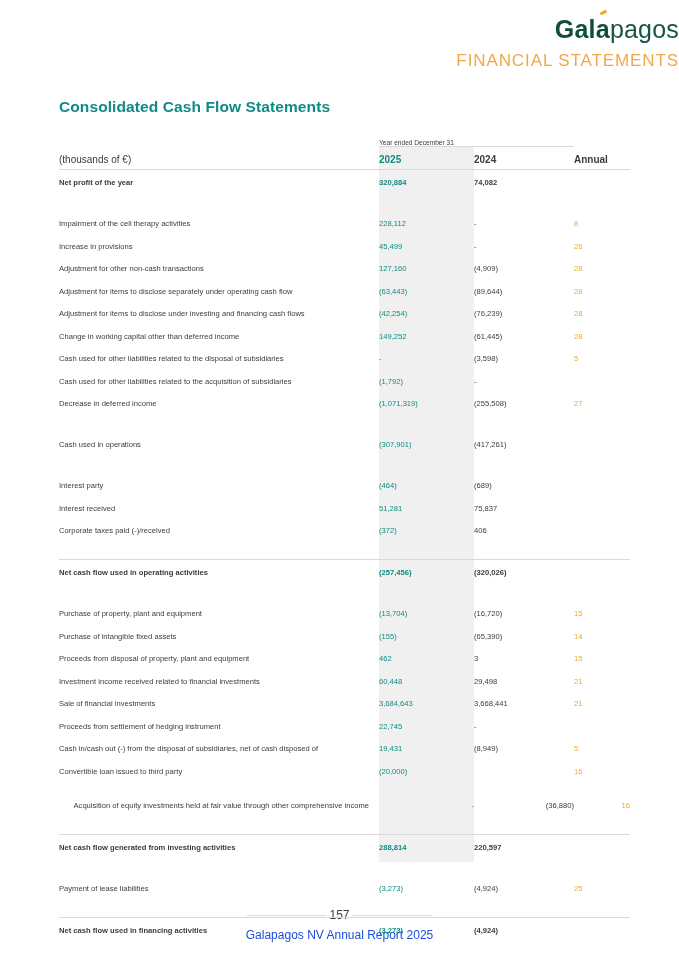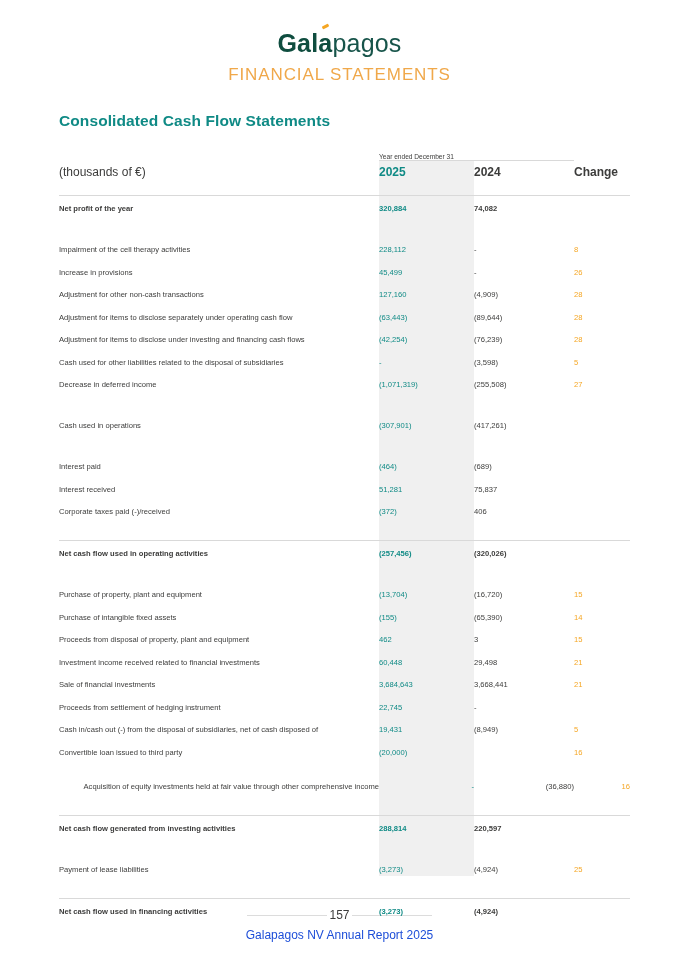--- a/index.html
+++ b/index.html
@@ -11,22 +11,22 @@
     width: 679px;
     height: 960px;
     font-family: "Liberation Sans", sans-serif;
     color: #3c3c3b;
     position: relative;
     overflow: hidden;
   }
 
   
   .page-header {
-    padding-top: 31px;
-    text-align: center;
+    padding-top: 17px;
+    text-align: right;
   }
   .logo {
     font-size: 25px;
     letter-spacing: 0.2px;
     line-height: 1;
     white-space: nowrap;
   }
   .logo .gal {
     font-weight: bold;
     color: #0f4d3f;
@@ -111,41 +111,41 @@
     height: 13px;
     vertical-align: bottom;
     padding-bottom: 3px;
   }
   .hdr-rule {
     border-bottom: 1px solid #d9d9d9;
   }
   tr.colhead td {
     height: 18px;
     vertical-align: bottom;
-    padding-bottom: 16px;
-    font-size: 12px;
+    padding-bottom: 4px;
+    font-size: 10px;
     font-weight: bold;
   }
   tr.colhead td.lbl { font-weight: normal; color: #3c3c3b; }
   .num { text-align: right; padding-right: 2px; }
   .notes { text-align: right; padding-right: 1px; }
 
   .c2025 { color: #0f8a85; margin-top: 34px; }
   .c2024 { color: #3c3c3b; }
   .cnotes { color: #f5a623; }
 
   
   tr.row td {
     height: 18px;
     vertical-align: bottom;
     padding-bottom: 4.5px;
     line-height: 1.28;
   }
   tr.row.tall td { height: 30px; text-align: right; }
-  tr.row td.lbl { }
+  tr.row td.lbl { padding-right: 10px; }
   tr.row.total td { font-weight: bold; }
   tr.row.total td.lbl { font-weight: bold; }
   tr.topline td { border-top: 1px solid #d9d9d9; }
   tr.spacer td { height: 14px; border: none; }
 
   
   .footer {
     position: absolute;
     left: 0;
     right: 0;
@@ -197,21 +197,21 @@
     <thead>
       <tr>
         <td></td>
         <td class="hdr-span hdr-rule" colspan="2">Year ended December 31</td>
         <td></td>
       </tr>
       <tr class="colhead">
         <td class="lbl">(thousands of €)</td>
         <td class="num c2025">2025</td>
         <td class="num c2024">2024</td>
-        <td class="notes">Change</td>
+        <td class="notes">Annual</td>
       </tr>
     </thead>
     <tbody id="cf-body">
         <tr class="row total topline">
           <td class="lbl">Net profit of the year</td>
           <td class="num c2025">320,884</td>
           <td class="num c2024">74,082</td>
           <td class="notes cnotes"></td>
         </tr>
         <tr class="row spacer">
@@ -244,26 +244,38 @@
           <td class="num c2024">(89,644)</td>
           <td class="notes cnotes">28</td>
         </tr>
         <tr class="row">
           <td class="lbl">Adjustment for items to disclose under investing and financing cash flows</td>
           <td class="num c2025">(42,254)</td>
           <td class="num c2024">(76,239)</td>
           <td class="notes cnotes">28</td>
         </tr>
         <tr class="row">
+          <td class="lbl">Change in working capital other than deferred income</td>
+          <td class="num c2025">149,252</td>
+          <td class="num c2024">(61,445)</td>
+          <td class="notes cnotes">28</td>
+        </tr>
+        <tr class="row">
           <td class="lbl">Cash used for other liabilities related to the disposal of subsidiaries</td>
           <td class="num c2025">-</td>
           <td class="num c2024">(3,598)</td>
           <td class="notes cnotes">5</td>
         </tr>
         <tr class="row">
+          <td class="lbl">Cash used for other liabilities related to the acquisition of subsidiaries</td>
+          <td class="num c2025">(1,792)</td>
+          <td class="num c2024">-</td>
+          <td class="notes cnotes"></td>
+        </tr>
+        <tr class="row">
           <td class="lbl">Decrease in deferred income</td>
           <td class="num c2025">(1,071,319)</td>
           <td class="num c2024">(255,508)</td>
           <td class="notes cnotes">27</td>
         </tr>
         <tr class="row spacer">
           <td class="lbl"></td>
           <td class="num c2025"></td>
           <td class="num c2024"></td>
           <td class="notes cnotes"></td>
@@ -274,21 +286,21 @@
           <td class="num c2024">(417,261)</td>
           <td class="notes cnotes"></td>
         </tr>
         <tr class="row spacer">
           <td class="lbl"></td>
           <td class="num c2025"></td>
           <td class="num c2024"></td>
           <td class="notes cnotes"></td>
         </tr>
         <tr class="row">
-          <td class="lbl">Interest paid</td>
+          <td class="lbl">Interest party</td>
           <td class="num c2025">(464)</td>
           <td class="num c2024">(689)</td>
           <td class="notes cnotes"></td>
         </tr>
         <tr class="row">
           <td class="lbl">Interest received</td>
           <td class="num c2025">51,281</td>
           <td class="num c2024">75,837</td>
           <td class="notes cnotes"></td>
         </tr>

